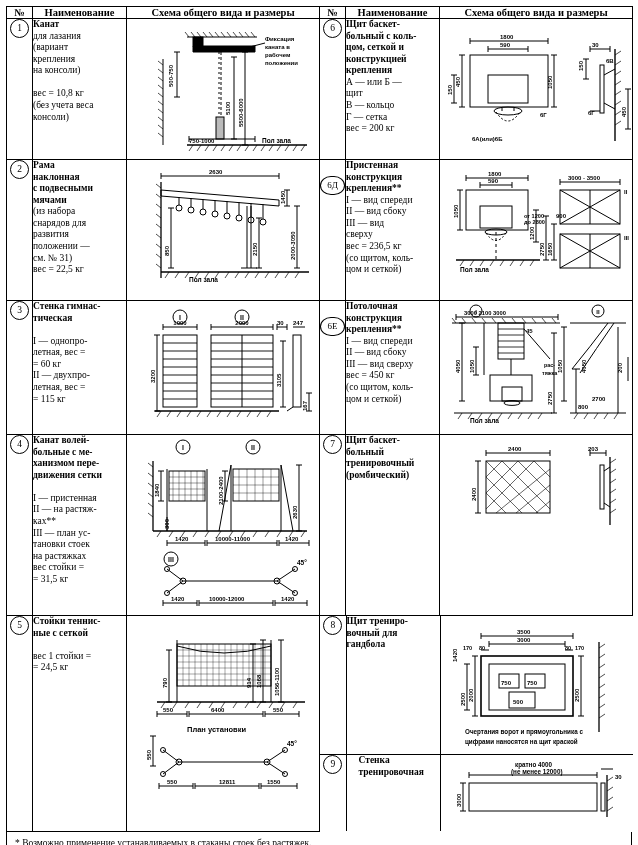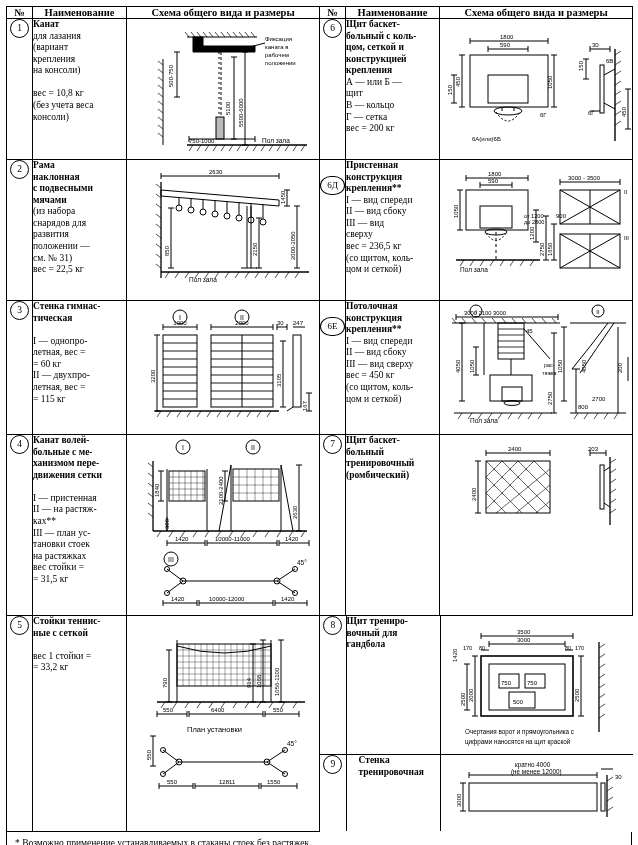--- a/index.html
+++ b/index.html
@@ -49,20 +49,21 @@
   .namecell{
     padding:4px 3px 4px 4px;
     font-size:9.5px;
     line-height:1.22;
   }
   .namecell b{font-weight:bold;}
   .drawcell{
     position:relative;
     padding:0;
     overflow:hidden;
+    font-weight:bold;
   }
   .drawcell svg{display:block;}
   .footnotes{
     margin-top:0;
     border:1px solid #000;
     border-top:none;
     width:626px;
     box-sizing:border-box;
     padding:5px 8px 6px 8px;
     font-size:9.5px;
@@ -886,21 +887,21 @@
   </tr>
 
   <tr>
     <td class="numcell">
       <span class="circle">5</span>
     </td>
     <td class="namecell">
       <b>Стойки теннис-</b><br>
       <b>ные с сеткой</b><br><br>
       <span>вес 1 стойки =</span><br>
-      <span>= 33,2 кг</span>
+      <span>= 24,5 кг</span>
     </td>
     <td class="drawcell">
       <svg width="193" height="182" viewBox="0 0 193 182">
         <g stroke="#000" fill="none" stroke-width="1">
 
           <line x1="50" y1="24" x2="50" y2="86"></line>
           <line x1="144" y1="24" x2="144" y2="86"></line>
           <rect x="50" y="28" width="94" height="42"></rect>
           <g stroke-width="0.35">
             <line x1="56" y1="28" x2="56" y2="70"></line>

